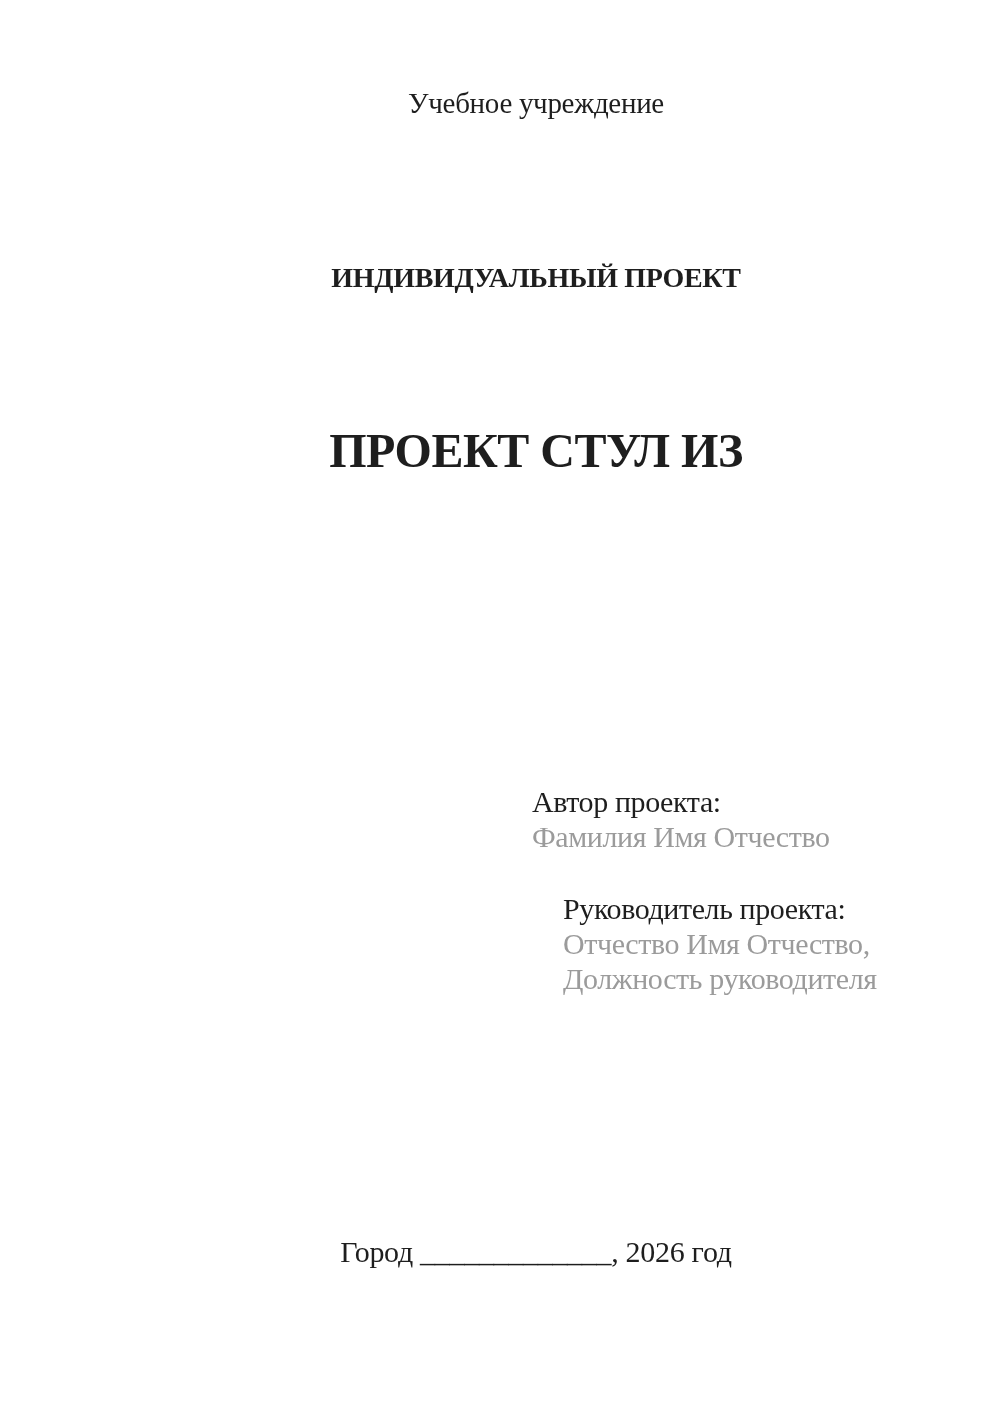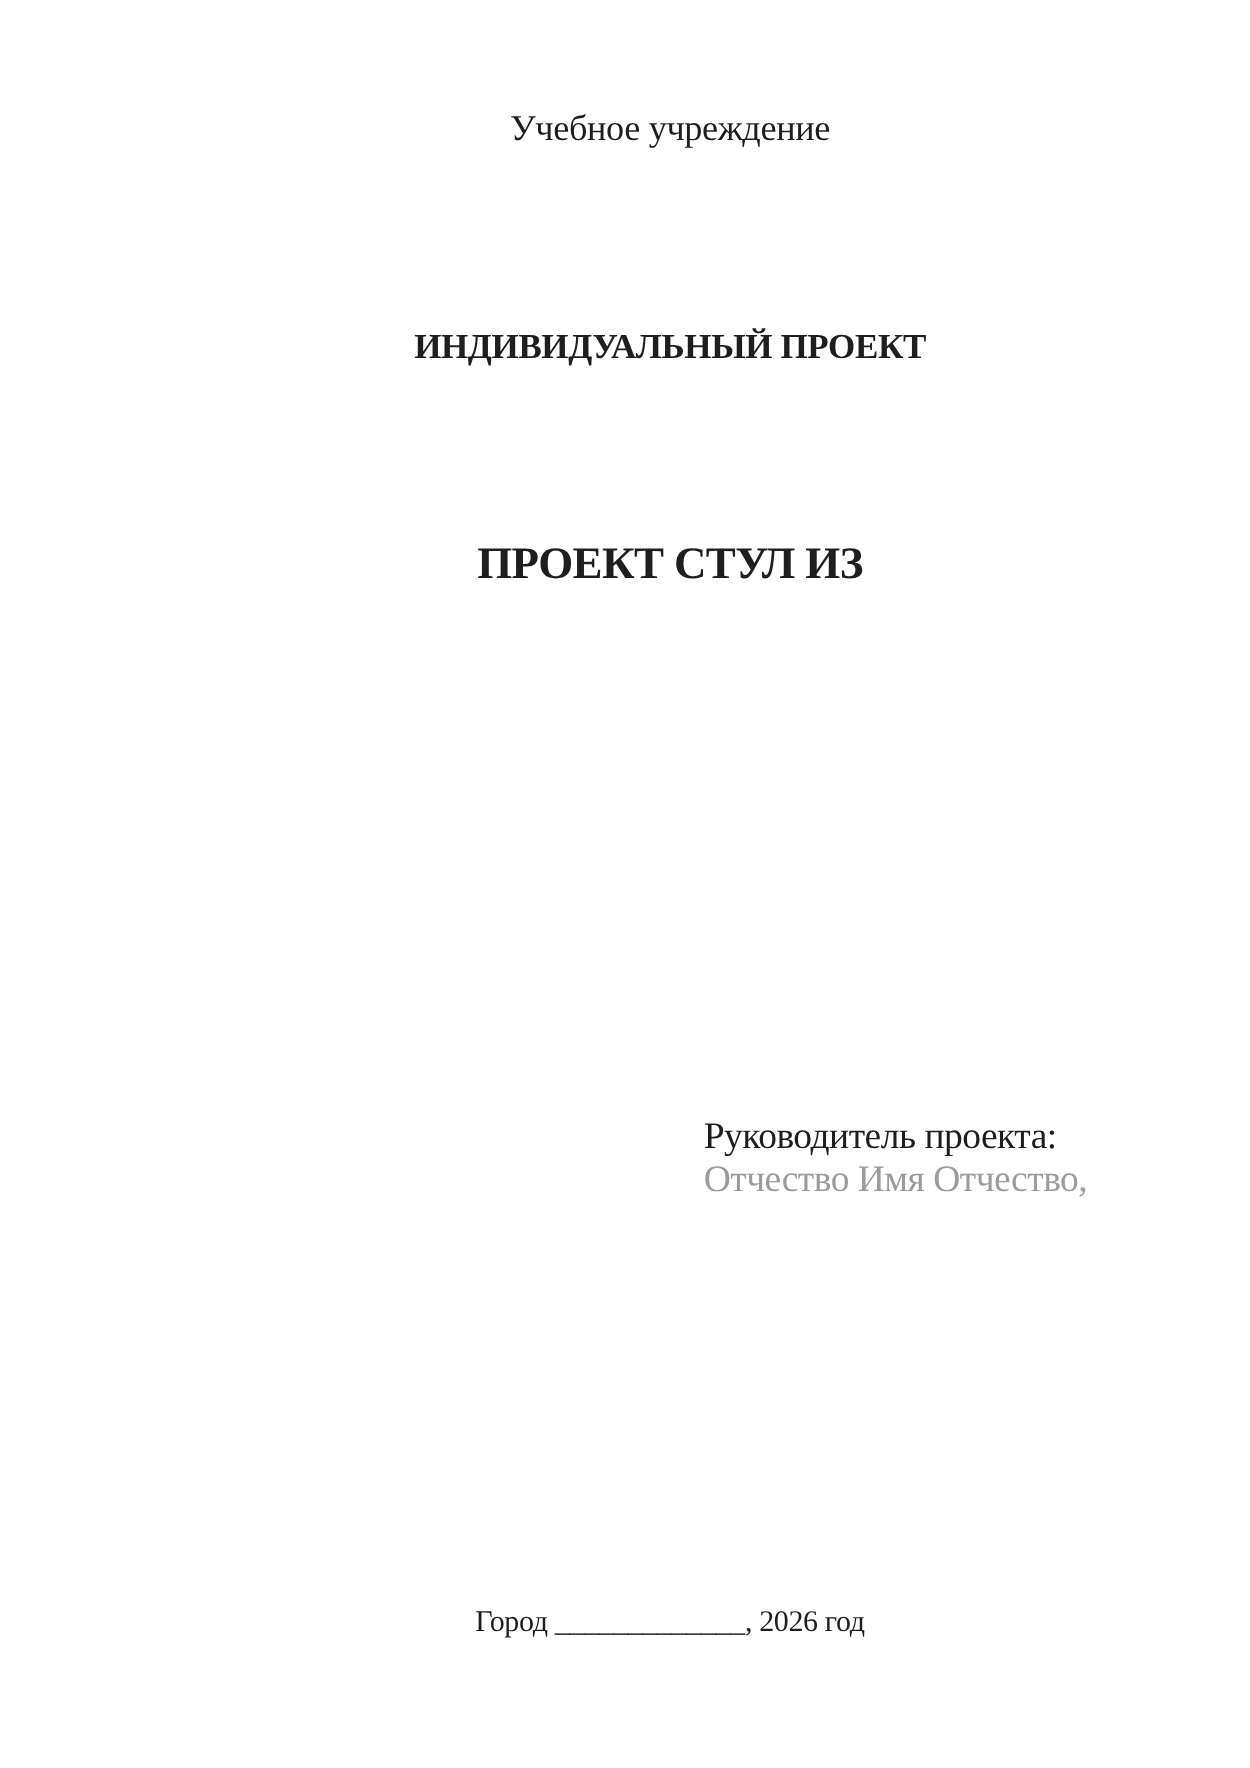--- a/index.html
+++ b/index.html
@@ -30,59 +30,64 @@
     line-height: 35px;
   }
   .doc-type {
     top: 261px;
     font-size: 28px;
     font-weight: bold;
     line-height: 34px;
   }
   .title {
     top: 432px;
-    font-size: 36px;
+    font-size: 48px;
     font-weight: bold;
     line-height: 37px;
     letter-spacing: -0.5px;
   }
   .credits {
     position: absolute;
     left: 532px;
     font-size: 30px;
     line-height: 35px;
     letter-spacing: -0.4px;
     text-align: left;
   }
   .author-block { top: 784px; }
   .supervisor-block { top: 891px; margin-left: 31px; }
   .credits .label { color: #1e1e1e; }
   .credits .placeholder { color: #9b9b9b; }
   .footer-line {
-    top: 1281px;
-    font-size: 24px;
+    top: 1234px;
+    font-size: 30px;
     line-height: 35px;
   }
 </style>
 </head>
 <body>
 
 <div class="page">
 
   <div class="center-block doc-type">ИНДИВИДУАЛЬНЫЙ ПРОЕКТ</div>
 
   <div class="center-block institution">Учебное учреждение</div>
 
   <div class="center-block title">
     <div>ПРОЕКТ СТУЛ ИЗ</div>
   </div>
 
+  <div class="credits author-block">
+    <div class="label">Автор проекта:</div>
+    <div class="placeholder">Фамилия Имя Отчество</div>
+  </div>
 
   <div class="credits supervisor-block">
     <div class="label">Руководитель проекта:</div>
     <div class="placeholder">Отчество Имя Отчество,</div>
+    <div class="placeholder">Должность руководителя</div>
   </div>
 
   <div class="center-block footer-line">
     <span>Город </span><span>_____________</span><span>, 2026 год</span>
   </div>
 
 </div>
 
 </body></html>

